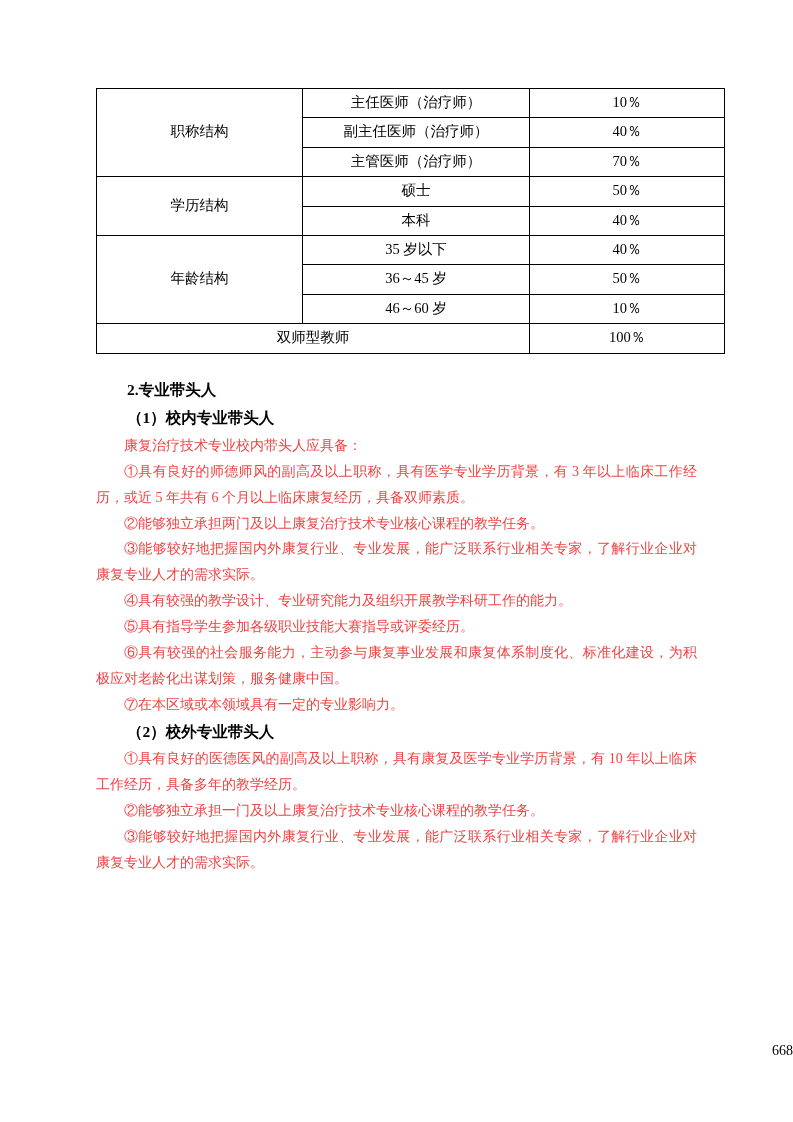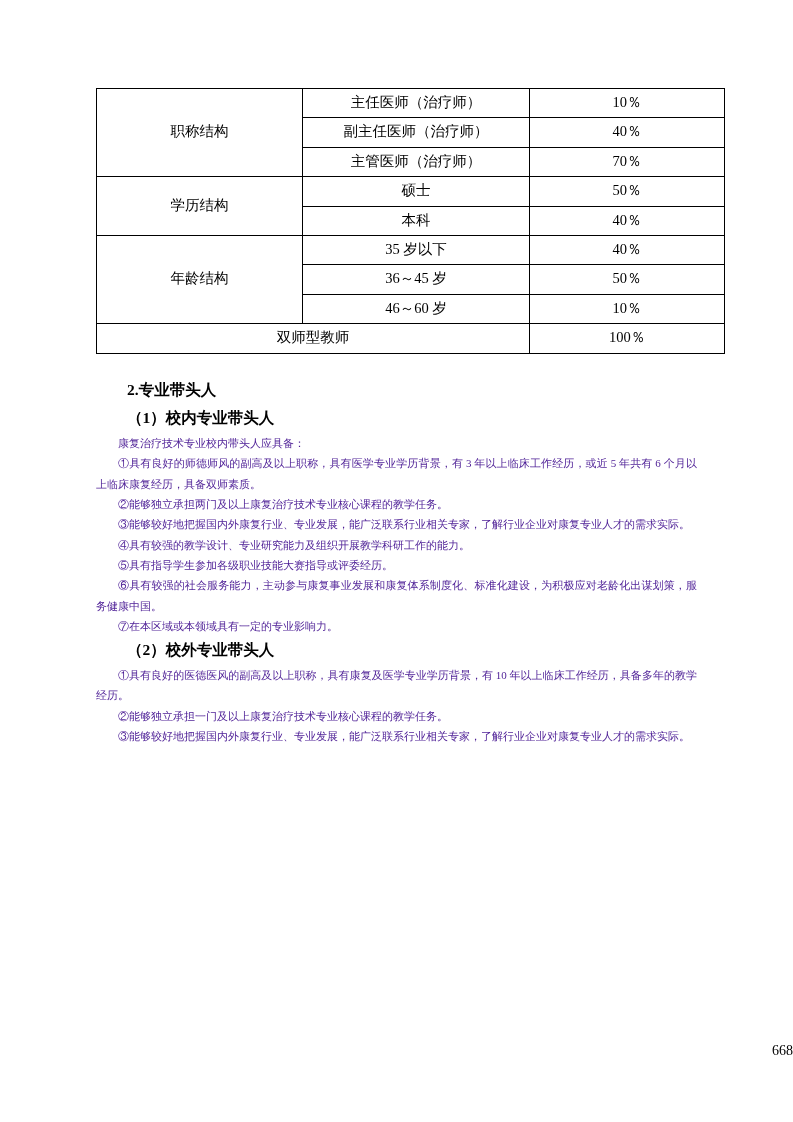--- a/index.html
+++ b/index.html
@@ -41,23 +41,23 @@
   td.item {
     width: 218px;
   }
   td.val {
     width: 186px;
   }
   td.full {
     text-align: center;
   }
   .body-text {
-    font-size: 11px;
+    font-size: 14px;
     line-height: 1.85;
-    color: #4c1d95;
+    color: #ef4444;
     text-align: justify;
     text-justify: inter-ideograph;
     margin: 0;
   }
   .spacer-top {
     height: 22px;
   }
   .heading {
     font-size: 15.5px;
     font-weight: bold;

